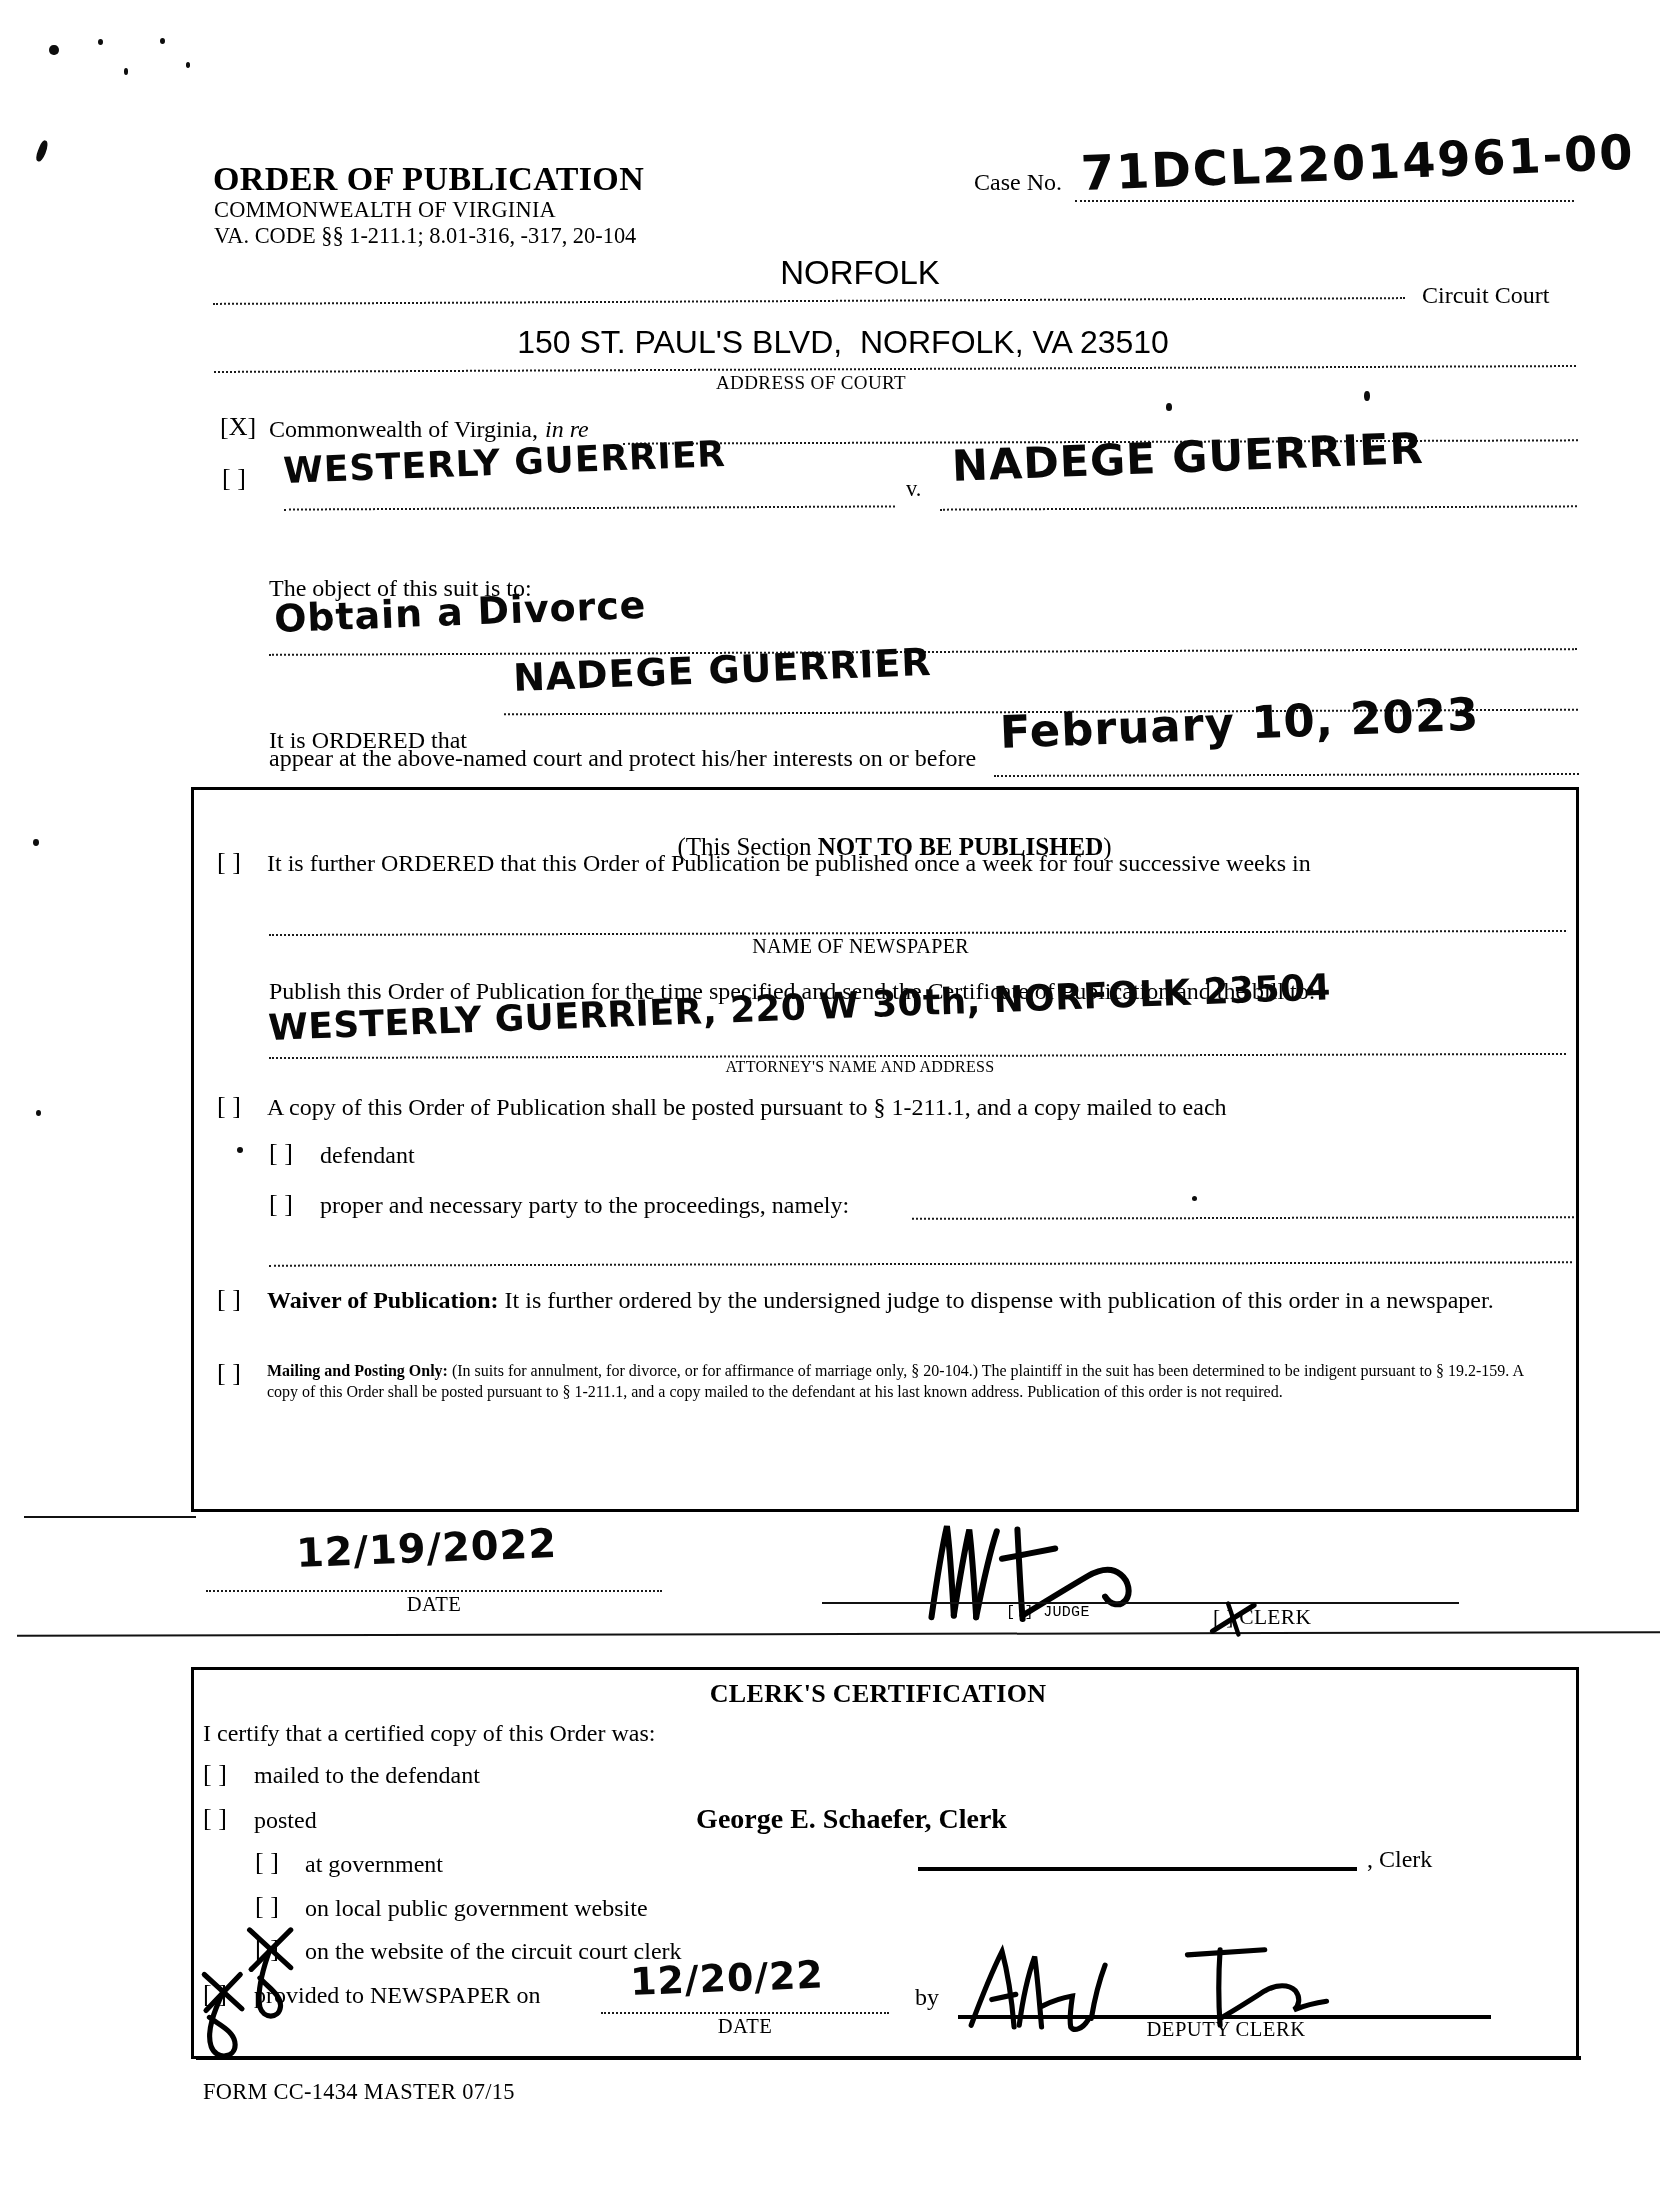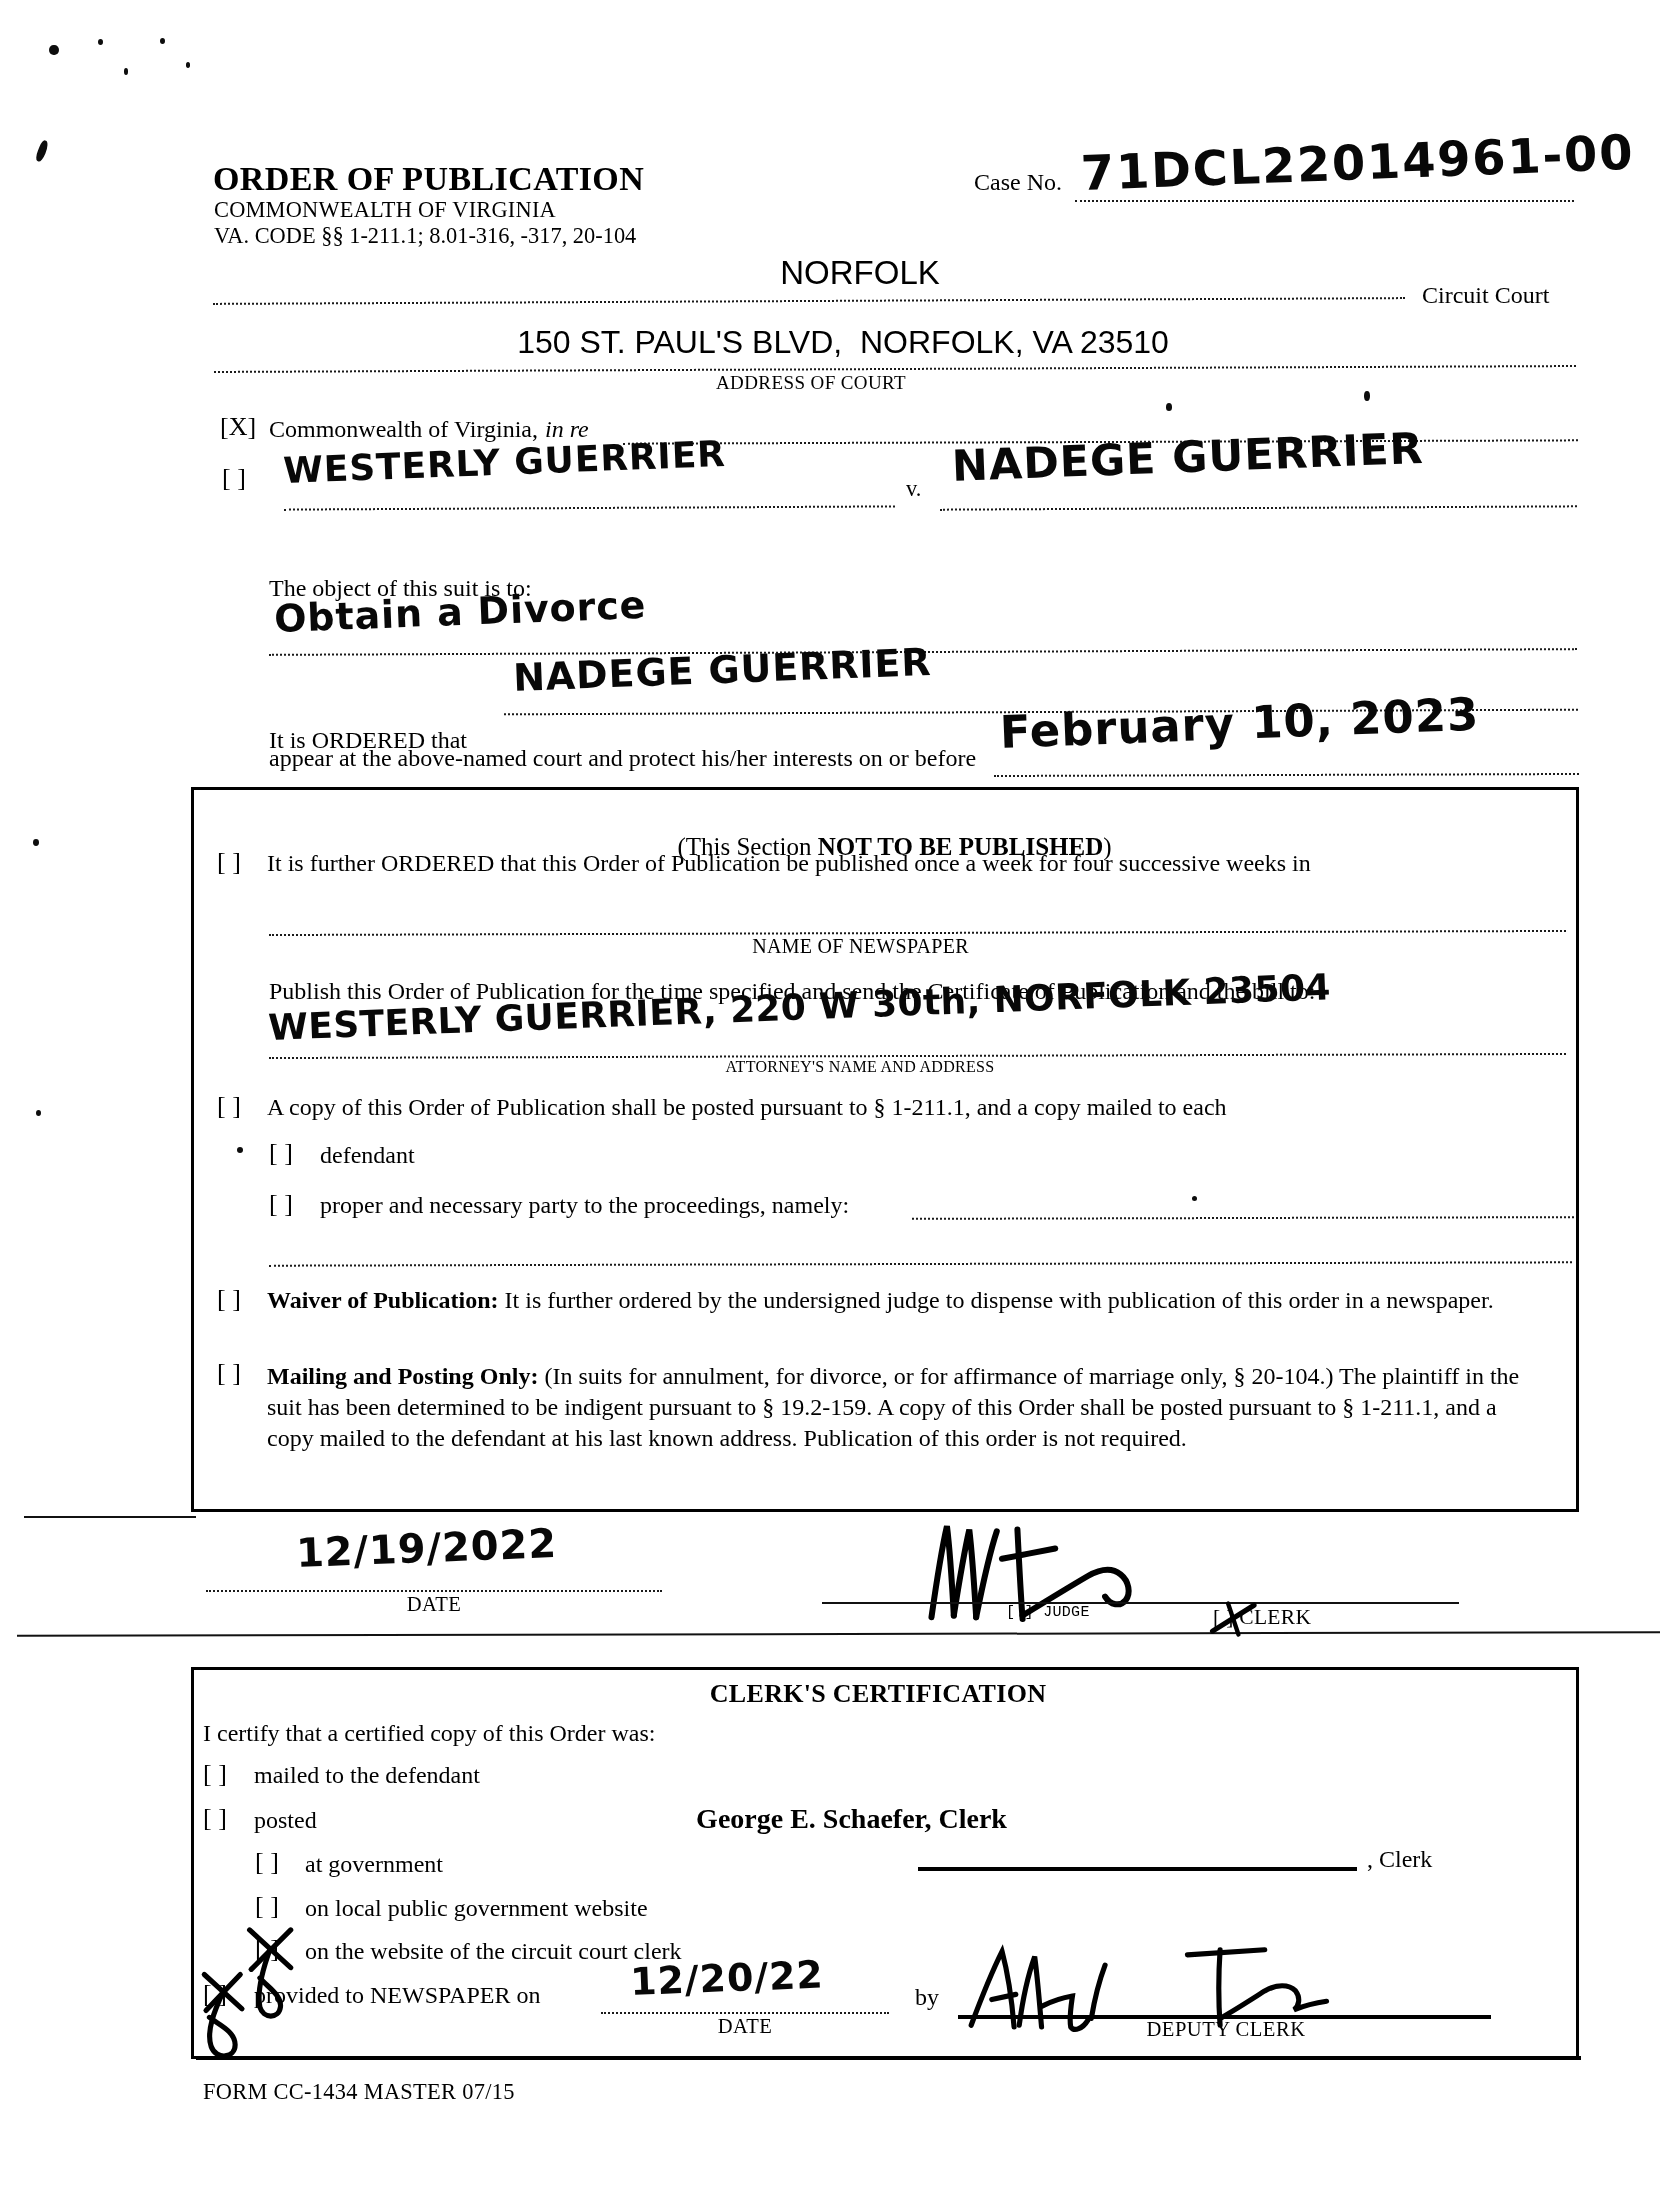--- a/index.html
+++ b/index.html
@@ -164,21 +164,21 @@
   <div class="t" style="left:320px;top:1192px;font-size:24px;">proper and necessary party to the proceedings, namely:</div>
   <div class="dotline" style="left:912px;top:1217px;width:662px;transform:rotate(-0.15deg);"></div>
   <div class="dotline" style="left:269px;top:1263px;width:1303px;transform:rotate(-0.15deg);"></div>
 
   <div class="cb" style="left:217px;top:1284px;font-size:26px;">[ ]</div>
   <div class="t" style="left:267px;top:1287px;width:1273px;font-size:24px;white-space:normal;text-align:left;">
     <span class="b">Waiver of Publication:</span><span>  It is further ordered by the undersigned judge to dispense with publication of this order in a newspaper.</span>
   </div>
 
   <div class="cb" style="left:217px;top:1358px;font-size:26px;">[ ]</div>
-  <div class="t" style="left:267px;top:1361px;width:1282px;font-size:24px;white-space:normal;text-align:left;line-height:1.30;">
+  <div class="t" style="left:267px;top:1361px;width:1282px;font-size:16px;white-space:normal;text-align:left;line-height:1.30;">
     <span class="b">Mailing and Posting Only:</span><span>  (In suits for annulment, for divorce, or for affirmance of marriage only, § 20-104.)  The plaintiff in the suit has been determined to be indigent pursuant to § 19.2-159.  A copy of this Order shall be posted pursuant to § 1-211.1, and a copy mailed to the defendant at his last known address.  Publication of this order is not required.</span>
   </div>
 
   <div class="solidline" style="left:24px;top:1516px;width:172px;"></div>
   <div class="solidline" style="left:17px;top:1633px;width:1643px;transform:rotate(-0.12deg);"></div>
 
   <div class="hand hand-slant" style="left:297px;top:1530px;font-size:40px;letter-spacing:0.9px;">12/19/2022</div>
   <div class="dotline" style="left:206px;top:1590px;width:456px;"></div>
   <div class="t ctr" style="left:206px;top:1593px;width:456px;font-size:20.6px;letter-spacing:0.5px;">DATE</div>
 

